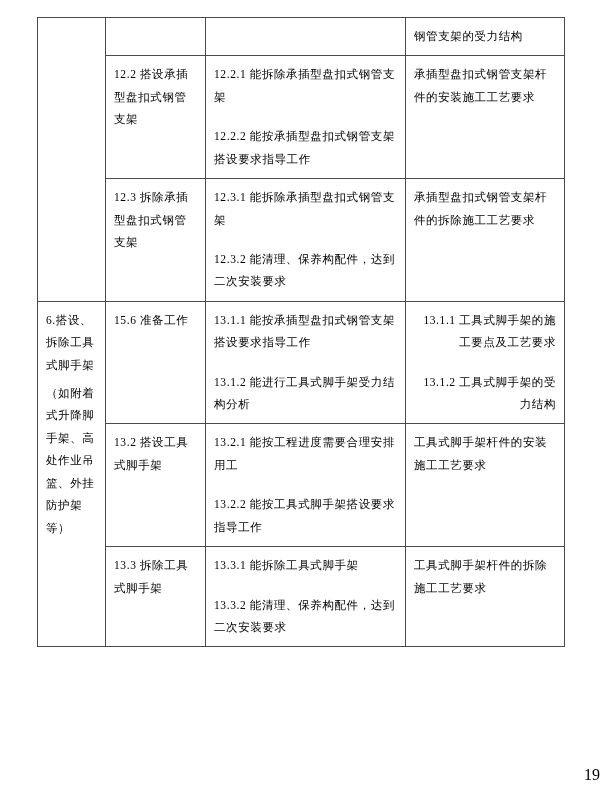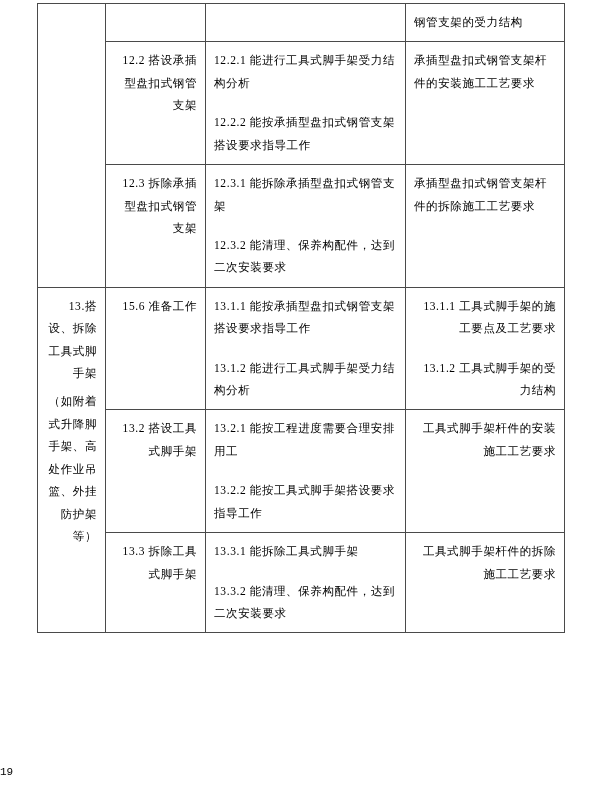--- a/index.html
+++ b/index.html
@@ -17,63 +17,63 @@
   }
   .page {
     width: 600px;
     height: 807px;
     position: relative;
     box-sizing: border-box;
   }
   .doc-table {
     position: absolute;
     left: 37px;
-    top: 3px;
+    top: 17px;
     width: 527px;
     border-collapse: collapse;
     table-layout: fixed;
     padding-left: 24px;
   }
   .doc-table td {
     border: 1px solid #4a4a4a;
     vertical-align: top;
     padding: 7px 8px 8px 8px;
     font-size: 11.5px;
     line-height: 1.95;
     letter-spacing: 0.6px;
   }
   .col-a { width: 68px; }
   .col-b { width: 100px; }
   .col-c { width: 200px; }
   .col-d { width: 159px; }
 
   .cell-center {
-    text-align: right;
+    text-align: left;
   }
   .cell-just {
     text-align: left;
   }
   .p {
     margin: 0;
     padding: 0;
   }
   .p + .p {
     margin-top: 17px;
   }
   .vmid {
     vertical-align: middle;
   }
   .page-number {
     position: absolute;
     left: 0;
     right: 0;
     top: 766px;
-    text-align: left;
-    font-size: 11px;
-    font-family: Liberation Mono, monospace;
+    text-align: right;
+    font-size: 16px;
+    font-family: Liberation Serif, serif;
   }
 </style>
 </head>
 <body>
 
 <div class="page">
 
   <table class="doc-table">
     <colgroup>
       <col class="col-a">
@@ -90,21 +90,21 @@
         <td class="col-d cell-just">
           <p class="p">钢管支架的受力结构</p>
         </td>
       </tr>
 
       <tr>
         <td class="col-b cell-center vmid">
           <p class="p">12.2 搭设承插型盘扣式钢管支架</p>
         </td>
         <td class="col-c cell-just">
-          <p class="p">12.2.1 能进行工具式脚手架受力结构分析</p>
+          <p class="p">12.2.1 能拆除承插型盘扣式钢管支架</p>
           <p class="p">12.2.2 能按承插型盘扣式钢管支架搭设要求指导工作</p>
         </td>
         <td class="col-d cell-just vmid">
           <p class="p">承插型盘扣式钢管支架杆件的安装施工工艺要求</p>
         </td>
       </tr>
 
       <tr>
         <td class="col-b cell-center vmid">
           <p class="p">12.3 拆除承插型盘扣式钢管支架</p>
@@ -113,21 +113,21 @@
           <p class="p">12.3.1 能拆除承插型盘扣式钢管支架</p>
           <p class="p">12.3.2 能清理、保养构配件，达到二次安装要求</p>
         </td>
         <td class="col-d cell-just vmid">
           <p class="p">承插型盘扣式钢管支架杆件的拆除施工工艺要求</p>
         </td>
       </tr>
 
       <tr>
         <td class="col-a cell-center" rowspan="3">
-          <p class="p">13.搭设、拆除工具式脚手架</p>
+          <p class="p">6.搭设、拆除工具式脚手架</p>
           <p class="p" style="margin-top:6px;">（如附着式升降脚手架、高处作业吊篮、外挂防护架等）</p>
         </td>
         <td class="col-b cell-center vmid">
           <p class="p">15.6  准备工作</p>
         </td>
         <td class="col-c cell-just">
           <p class="p">13.1.1 能按承插型盘扣式钢管支架搭设要求指导工作</p>
           <p class="p">13.1.2 能进行工具式脚手架受力结构分析</p>
         </td>
         <td class="col-d cell-just">

